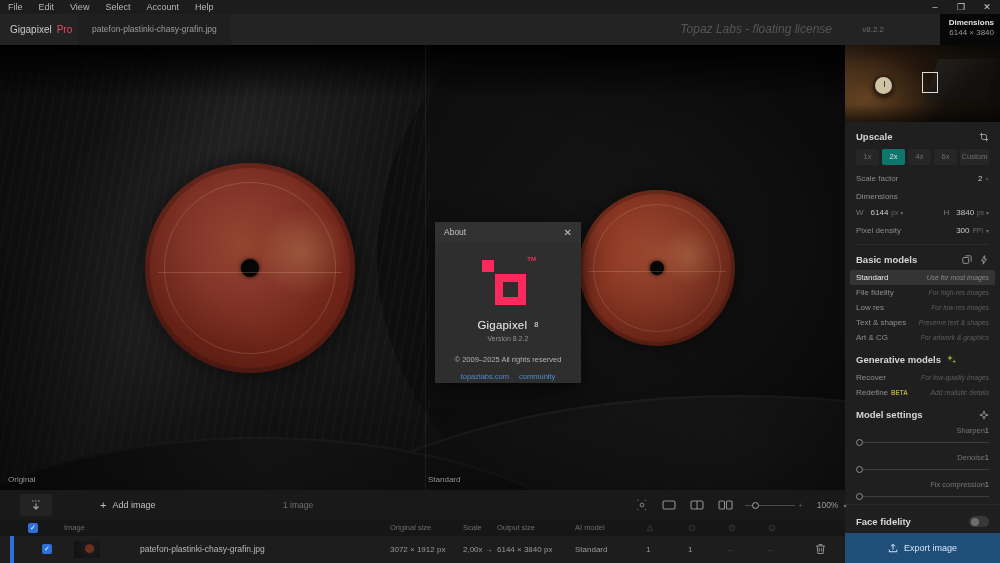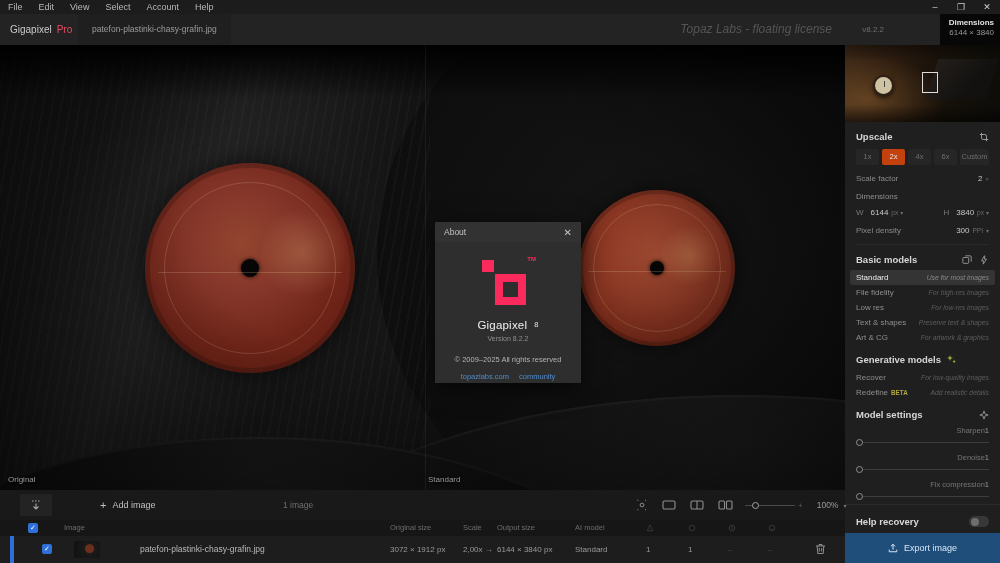--- a/index.html
+++ b/index.html
@@ -96,21 +96,21 @@
     background:linear-gradient(120deg, #24201c, #121110 70%); transform:skewX(-18deg); opacity:.9; }
   .th-view { position:absolute; left:77px; top:27px; width:16px; height:21px;
     border:1px solid rgba(255,255,255,0.85); z-index:2; }
   .rp-pad { padding:0 11px; }
   .sec-head { display:flex; align-items:center; justify-content:space-between; margin-top:9px; }
   .sec-head .t { font-size:9.5px; font-weight:bold; color:#d6d6d6; }
   .sec-head svg { color:#9a9a9a; }
   .scale-row { display:flex; gap:3px; margin-top:7px; }
   .scale-btn { height:16px; line-height:16px; text-align:center; font-size:7.5px; border-radius:2px;
     background:#262626; color:#6f6f6f; width:23px; cursor:pointer; }
-  .scale-btn.sel { background:#c2410c; color:#e2e2e2; }
+  .scale-btn.sel { background:#0f766e; color:#e2e2e2; }
   .scale-btn.custom { flex:1; }
   .kv { display:flex; align-items:center; justify-content:space-between; margin-top:9px; font-size:8px; }
   .kv .k { color:#8a8a8a; } .kv .v { color:#c9c9c9; }
   .kv .u { color:#6a6a6a; font-size:6.5px; margin-left:3px; }
   .kv .ch { color:#6a6a6a; font-size:6px; margin-left:3px; }
   .sub-label { margin-top:9px; font-size:8px; color:#8f8f8f; }
   .wh-row { display:flex; align-items:center; margin-top:7px; font-size:8px; }
   .wh-row .lb { color:#777; margin-right:7px; }
   .wh-row .vl { color:#c9c9c9; }
   .wh-row .u { color:#6a6a6a; font-size:6.5px; margin-left:3px; }
@@ -383,21 +383,21 @@
         </div>
       <div class="sl-track">
           <div class="line"></div>
           <div class="knob"></div>
         </div>
     </div>
   </div>
 
   <div class="fdivider"></div>
   <div class="face-head">
-    <span class="t">Help recovery</span>
+    <span class="t">Face fidelity</span>
     <div class="toggle"></div>
   </div>
   <div class="export-btn">
     <svg width="10" height="10" viewBox="0 0 12 12" fill="none" stroke="currentColor" stroke-width="1.2">
         <path d="M6 8V1.5M3.5 4 6 1.5 8.5 4"></path>
         <path d="M1.5 8v2.5h9V8"></path>
       </svg>
     <span>Export image</span>
   </div>
 </div>

